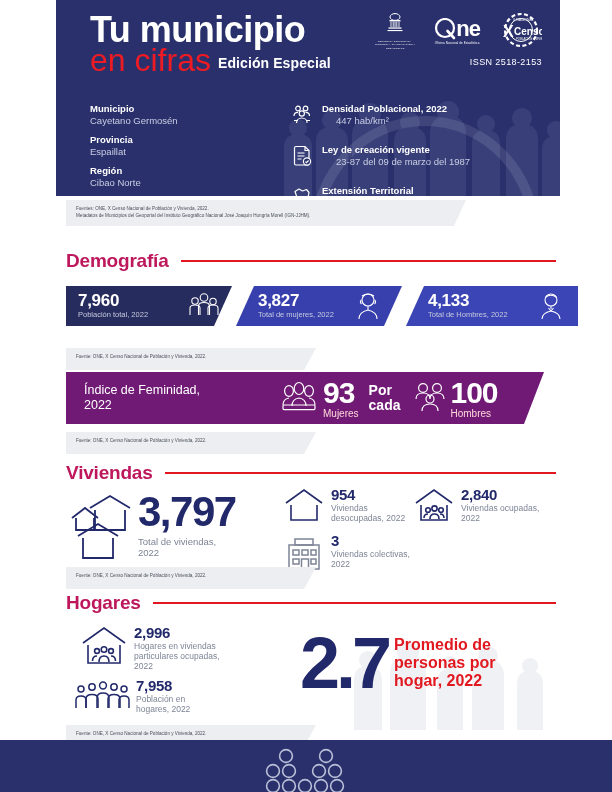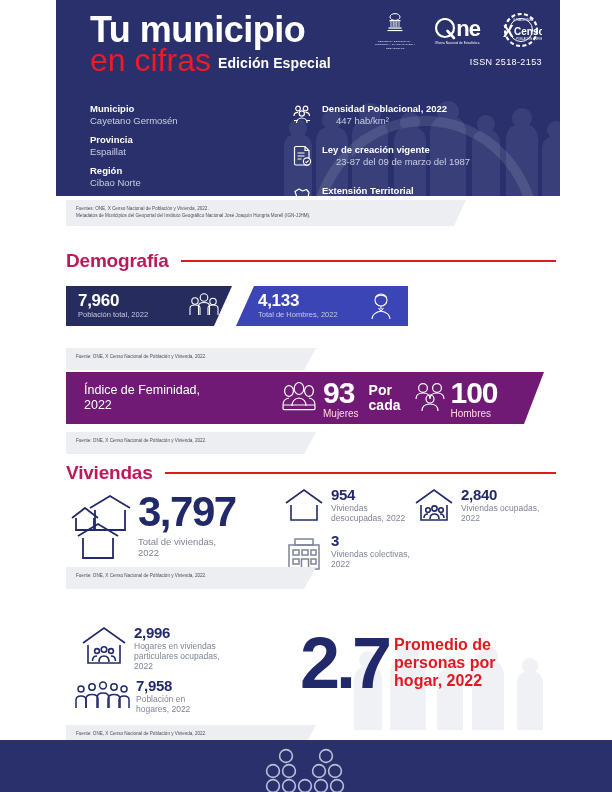--- a/index.html
+++ b/index.html
@@ -289,20 +289,33 @@
           <circle cx="9" cy="10" r="3.2"></circle>
             <path d="M4 24v-7q0-3 5-3t5 3v7"></path>
           <circle cx="18" cy="6.5" r="3.8"></circle>
             <path d="M12.5 24v-9q0-3.5 5.5-3.5t5.5 3.5v9"></path>
           <circle cx="27" cy="10.5" r="3.2"></circle>
             <path d="M22 24v-7q0-3 5-3t5 3v7"></path>
         </svg>
       </div>
     </div>
 
+    <div class="dem dem2">
+      <div class="txt" style="padding-left:22px">
+        <div class="num">3,827</div>
+        <div class="cap">Total de mujeres, 2022</div>
+      </div>
+      <div class="ic" style="padding-right:20px">
+        <svg width="28" height="30" viewBox="0 0 28 30" fill="none" stroke="#fff" stroke-width="1.1">
+          <circle cx="14" cy="9" r="6"></circle>
+          <path d="M8 5q6-4 12 0M7.4 9q-2 2 0 4M20.6 9q2 2 0 4"></path>
+          <path d="M14 15v4M5 28q0-7 9-9 9 2 9 9"></path>
+        </svg>
+      </div>
+    </div>
 
     <div class="dem dem3">
       <div class="txt" style="padding-left:22px">
         <div class="num">4,133</div>
         <div class="cap">Total de Hombres, 2022</div>
       </div>
       <div class="ic" style="padding-right:14px">
         <svg width="26" height="30" viewBox="0 0 26 30" fill="none" stroke="#fff" stroke-width="1.1">
           <circle cx="13" cy="9" r="6"></circle>
             <path d="M7.4 6.4q5.6-4.4 11.2 0"></path>
@@ -439,20 +452,24 @@
       <div class="n">3</div>
       <div class="c">
         <div>Viviendas colectivas,</div>
         <div>2022</div>
       </div>
     </div>
   </div>
 
   <div class="src" style="left:66px;top:567px;width:250px;">Fuente: ONE, X Censo Nacional de Población y Vivienda, 2022.</div>
 
+  <div class="sec-title" style="left:66px;top:592px;">
+    <span>Hogares</span>
+    <i class="sec-rule"></i>
+  </div>
 
   <div class="stat" style="left:80px;top:625px;">
     <span>
       <svg width="48" height="42" viewBox="0 0 48 42" fill="none" stroke="#22296b" stroke-width="1.6">
         <path d="M3 18L24 3l21 15"></path>
           <path d="M8 20v18h32V20"></path>
         <circle cx="17" cy="26" r="2.4"></circle>
           <circle cx="24" cy="24.5" r="2.8"></circle>
           <circle cx="31" cy="26" r="2.4"></circle>
         <path d="M12.5 36q0-5 4.5-5M35.5 36q0-5-4.5-5M19 37q0-6 5-6t5 6"></path>

